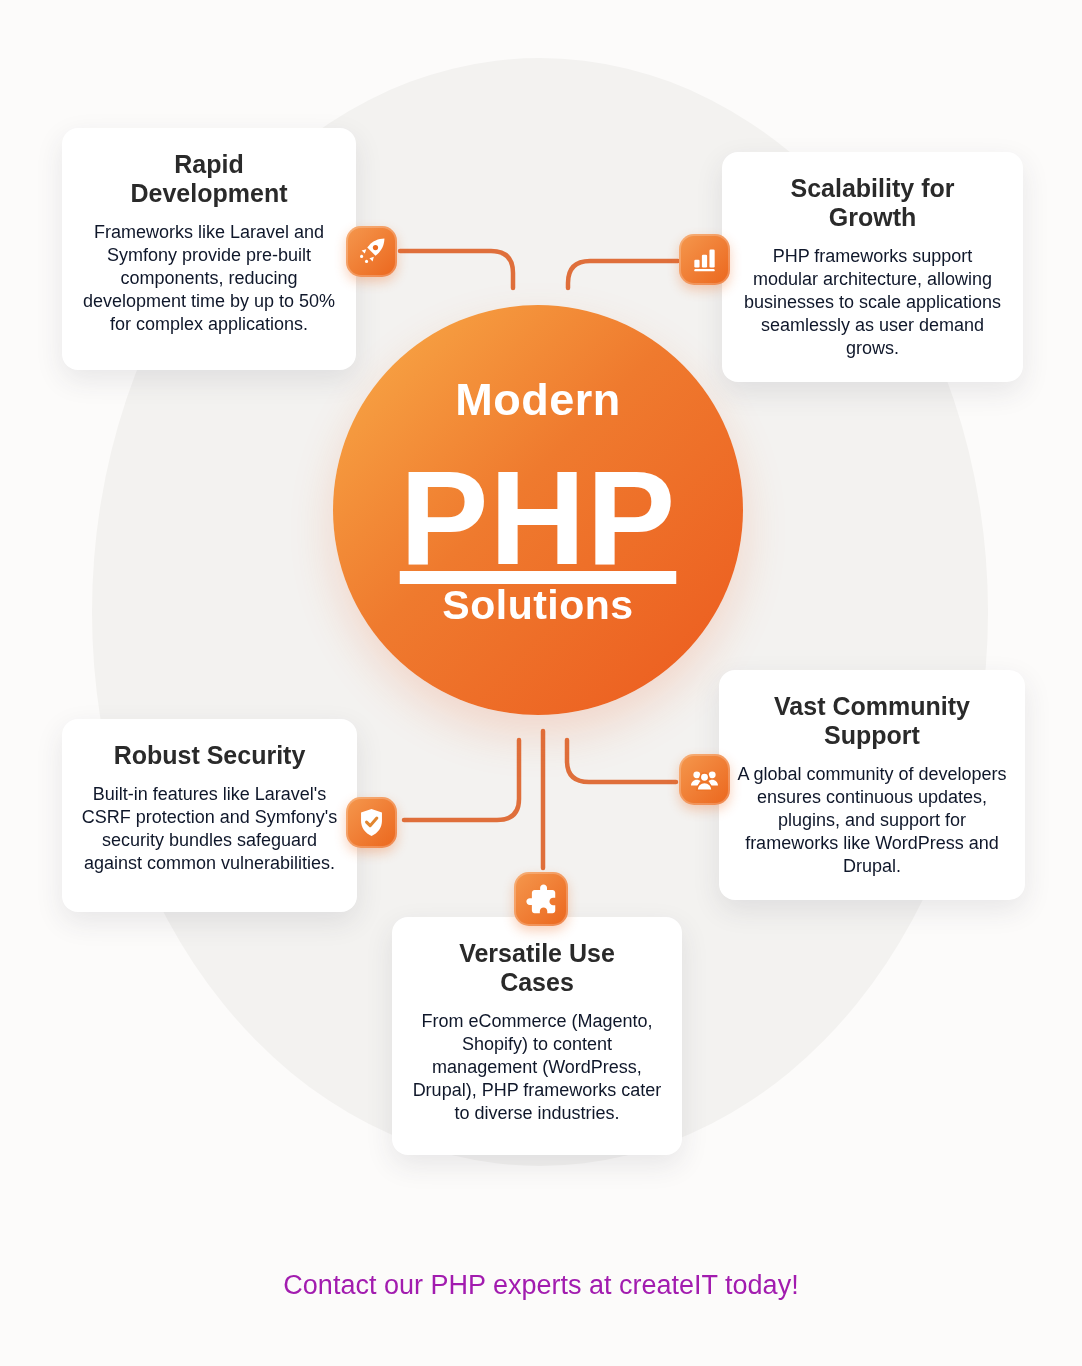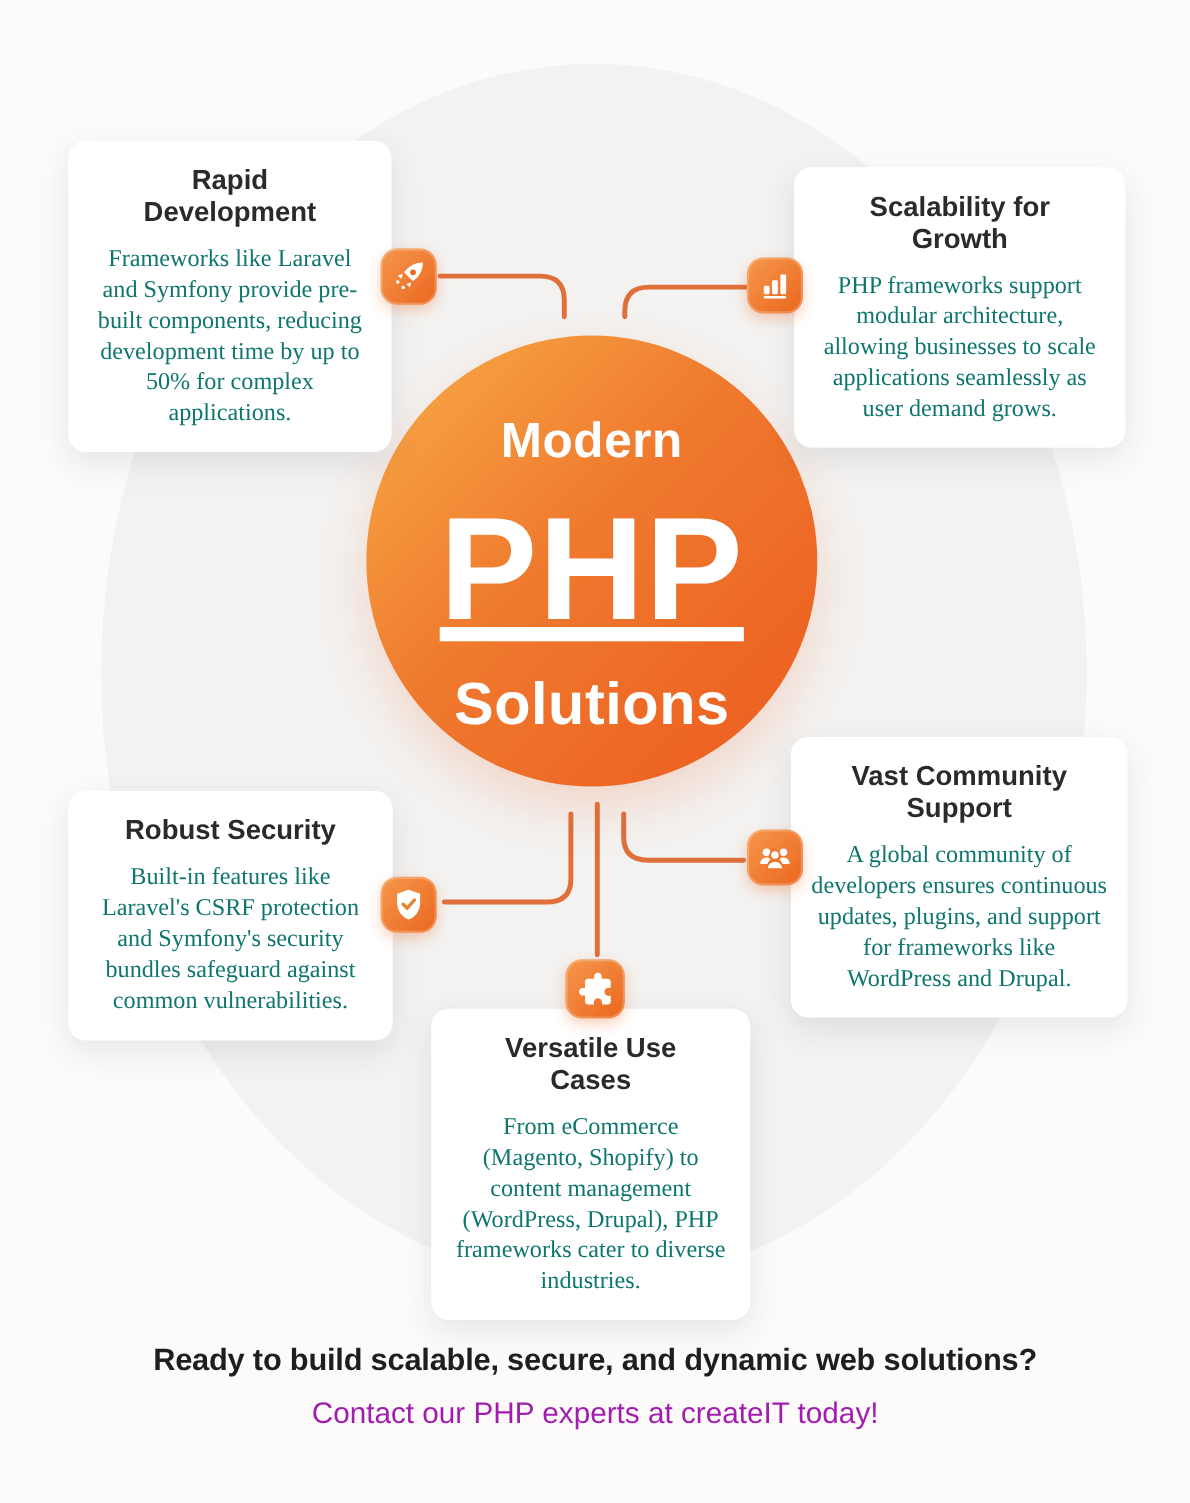--- a/index.html
+++ b/index.html
@@ -14,32 +14,32 @@
   }
   
   .center-circle {
     position:absolute; left:333px; top:305px; width:410px; height:410px;
     border-radius:50%; color:#ffffff; text-align:center;
     background:linear-gradient(135deg,#f9ad49 0%,#ef7a2e 45%,#ec5a1e 100%);
     box-shadow:0 20px 45px rgba(236,90,30,0.18);
   }
   .cc-line1 { padding-top:72px; font-size:45px; font-weight:700; line-height:1; letter-spacing:0.5px; }
   .cc-line2 { margin-top:30px; font-size:133px; font-weight:700; line-height:1; letter-spacing:1px;text-decoration:underline; }
-  .cc-line3 { margin-top:28px; font-size:54px; font-weight:700; line-height:1; letter-spacing:0.5px; }
+  .cc-line3 { font-size:41px; font-weight:700; line-height:1; letter-spacing:0.5px; }
   
   .card {
     position:absolute; background:#ffffff; border-radius:16px;
     box-shadow:0 10px 28px rgba(50,50,70,0.10);
     text-align:center; padding:22px 18px; box-sizing:border-box;
   }
   .card h3 {
     margin:0 0 13px; font-size:25px; font-weight:700; line-height:1.15;
     color:#2a2a2a; white-space:pre-line;
   }
-  .card p { margin:0; font-size:22px; line-height:1.28; color:#0f766e;font-family:Liberation Serif, serif; }
+  .card p { margin:0; font-size:18px; line-height:1.28; color:#0f172a; }
   #card-rapid       { left:62px;  top:128px; width:294px; min-height:242px; }
   #card-scalability { left:722px; top:152px; width:301px; min-height:218px; }
   #card-security    { left:62px;  top:719px; width:295px; min-height:193px; }
   #card-community   { left:719px; top:670px; width:306px; min-height:220px; }
   #card-versatile   { left:392px; top:917px; width:290px; min-height:238px; }
   
   .tile {
     position:absolute; width:51px; height:51px; border-radius:15px;
     background:linear-gradient(135deg,#f5984e 0%,#eb661d 100%);
     display:flex; align-items:center; justify-content:center;
@@ -151,16 +151,15 @@
       <path d="M6.4 19.8c0-3.1 2.5-5.6 5.6-5.6s5.6 2.5 5.6 5.6z" stroke="#ee7427" stroke-width="1.2"></path>
     </svg>
   </div>
 
   <div class="tile" id="tile-puzzle">
     <svg viewBox="0 0 24 24" xmlns="http://www.w3.org/2000/svg">
       <path transform="scale(-1,1) translate(-24,0)" fill="#fff" d="M20.5 11H19V7c0-1.1-.9-2-2-2h-4V3.5C13 2.12 11.88 1 10.5 1S8 2.12 8 3.5V5H4c-1.1 0-1.99.9-1.99 2v3.8H3.5c1.49 0 2.7 1.21 2.7 2.7s-1.21 2.7-2.7 2.7H2V20c0 1.1.9 2 2 2h3.8v-1.5c0-1.49 1.21-2.7 2.7-2.7 1.49 0 2.7 1.21 2.7 2.7V22H17c1.1 0 2-.9 2-2v-4h1.5c1.38 0 2.5-1.12 2.5-2.5S21.88 11 20.5 11z"></path>
     </svg>
   </div>
 
-  <div class="footer-heading">Ready to build scalable, secure, and dynamic web solutions?</div>
   <div class="footer-sub">Contact our PHP experts at createIT today!</div>
 
 </div>
 
 </body></html>

